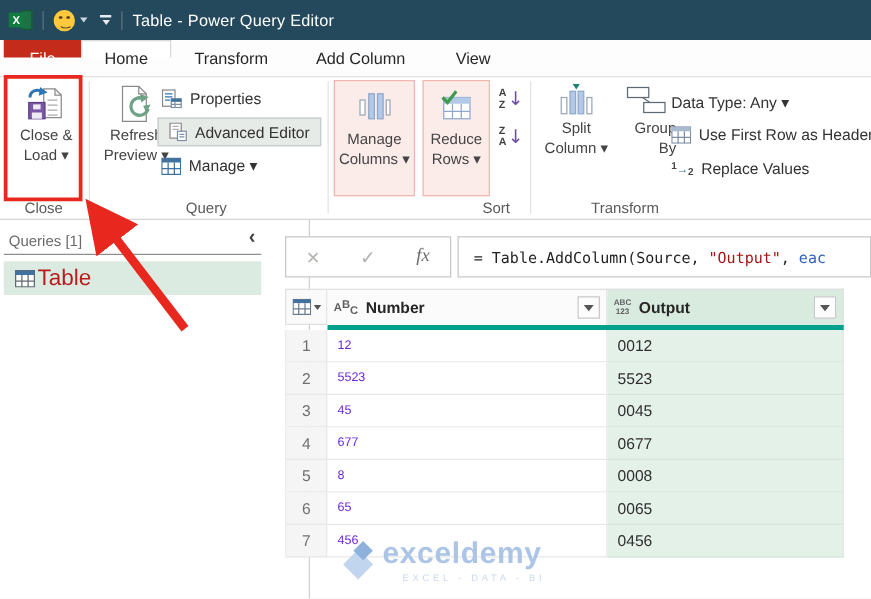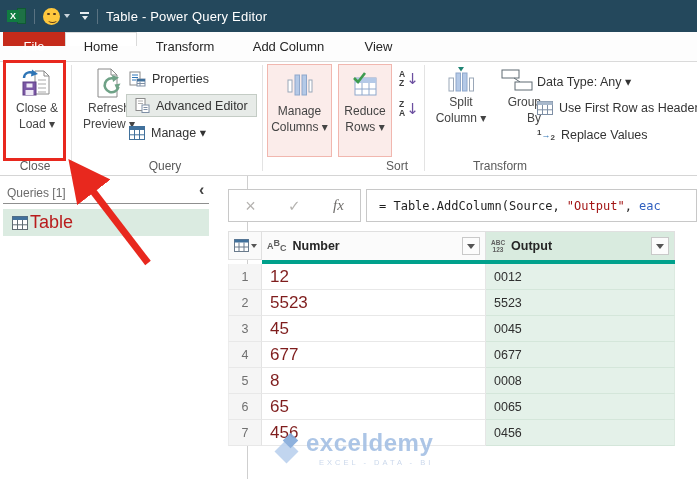--- a/index.html
+++ b/index.html
@@ -85,39 +85,39 @@
   .gh .hc{display:flex;align-items:center;padding:0 5px;border-top:1px solid #E0E0E0;border-right:1px solid #E0E0E0;}
   .gh .h-num{width:224px;background:#FBFBFB;}
   .gh .h-out{width:189px;background:#D9EBDF;}
   .h-label{font-size:12.5px;font-weight:bold;color:#262626;margin-left:6px;}
   .tealbar{position:absolute;left:34px;top:29px;width:413px;height:4px;background:#00A18C;}
   .gbody{margin-top:4px;}
   .grow{display:flex;height:26px;}
   .c-num{width:34px;background:#F5F5F5;color:#707070;font-size:12.5px;display:flex;align-items:center;
          justify-content:center;border-right:1px solid #E3E3E3;border-bottom:1px solid #E8E8E8;border-left:1px solid #ECECEC;}
   .c-val{width:224px;background:#fff;border-right:1px solid #E6E6E6;border-bottom:1px solid #E8E8E8;
-         padding-left:8px;font-size:17px;color:#7f1d1d;display:flex;align-items:center;}
+         padding-left:8px;font-size:10px;color:#6d28d9;display:flex;align-items:center;}
   .c-out{width:189px;background:#E4F1E9;border-bottom:1px solid #D4E6DA;border-right:1px solid #DCEAE0;
          padding-left:8px;font-size:12.5px;color:#2F2F2F;display:flex;align-items:center;}
   .filterbtn{width:18px;height:18px;border:1px solid #C9C9C9;background:#FCFCFC;margin-left:auto;
              display:flex;align-items:center;justify-content:center;cursor:default;}
   .tri-dn{width:0;height:0;border-left:4px solid transparent;border-right:4px solid transparent;border-top:5px solid #555;}
   .tri-dn.sm{border-left-width:3px;border-right-width:3px;border-top-width:4px;}
   .t-abc{font-size:9px;font-weight:bold;color:#5F5F5F;white-space:nowrap;}
   .t-abc .up{position:relative;top:-3px;}
   .t-abc .dn{position:relative;top:2px;}
   .t-abc123{font-size:6.5px;line-height:7px;font-weight:bold;color:#5F5F5F;text-align:center;}
 
   
   .wmark{position:absolute;left:272px;top:431px;z-index:5;display:flex;align-items:flex-start;opacity:.92;}
   .wm-logo{position:relative;width:34px;height:36px;flex:0 0 auto;}
   .wm-logo .d1{position:absolute;left:6px;top:12px;width:17px;height:17px;background:#BCD2EE;transform:rotate(45deg);}
   .wm-logo .d2{position:absolute;left:13px;top:4px;width:11px;height:11px;background:#85ABDB;transform:rotate(45deg);}
   .wm-text .brand{font-size:24px;font-weight:bold;color:#A6C1E4;line-height:24px;letter-spacing:.5px;}
-  .wm-text .tag{font-size:7.5px;letter-spacing:3px;color:#C7D5EA;margin-top:3px;margin-left:4px;text-align:right;}
+  .wm-text .tag{font-size:7.5px;letter-spacing:3px;color:#C7D5EA;margin-top:3px;margin-left:16px;}
 
   .icn{display:block;}
 </style>
 </head>
 <body>
 
 <div id="stage">
 
   <div class="titlebar">
     <div class="excel-ic">

